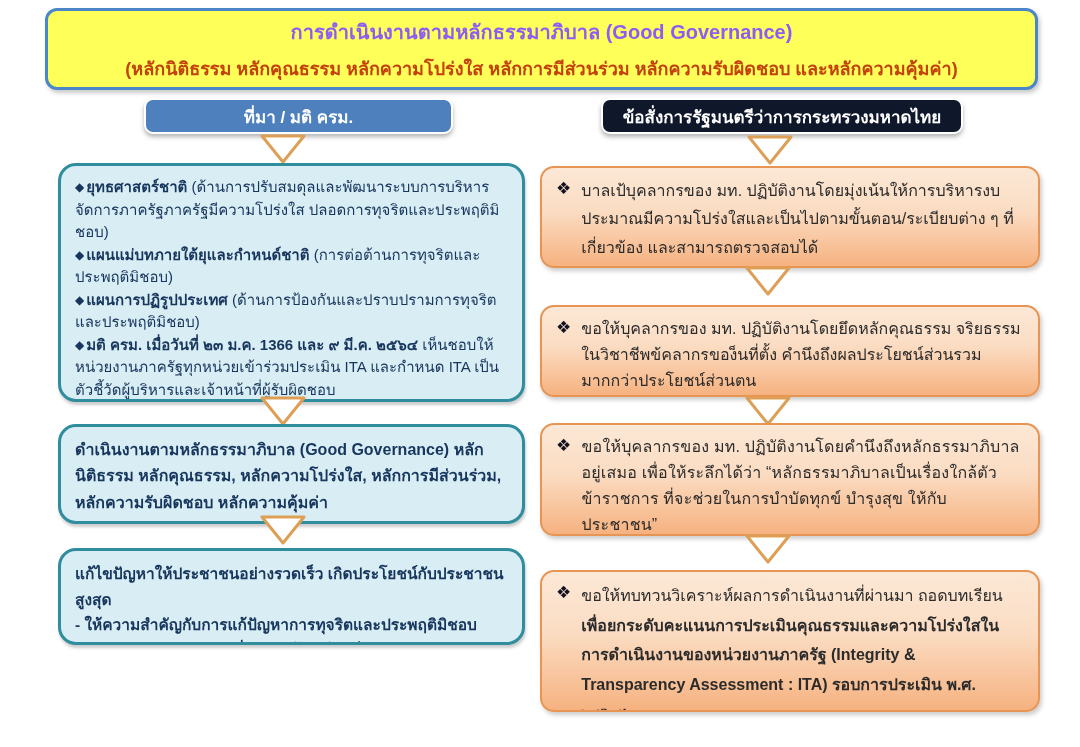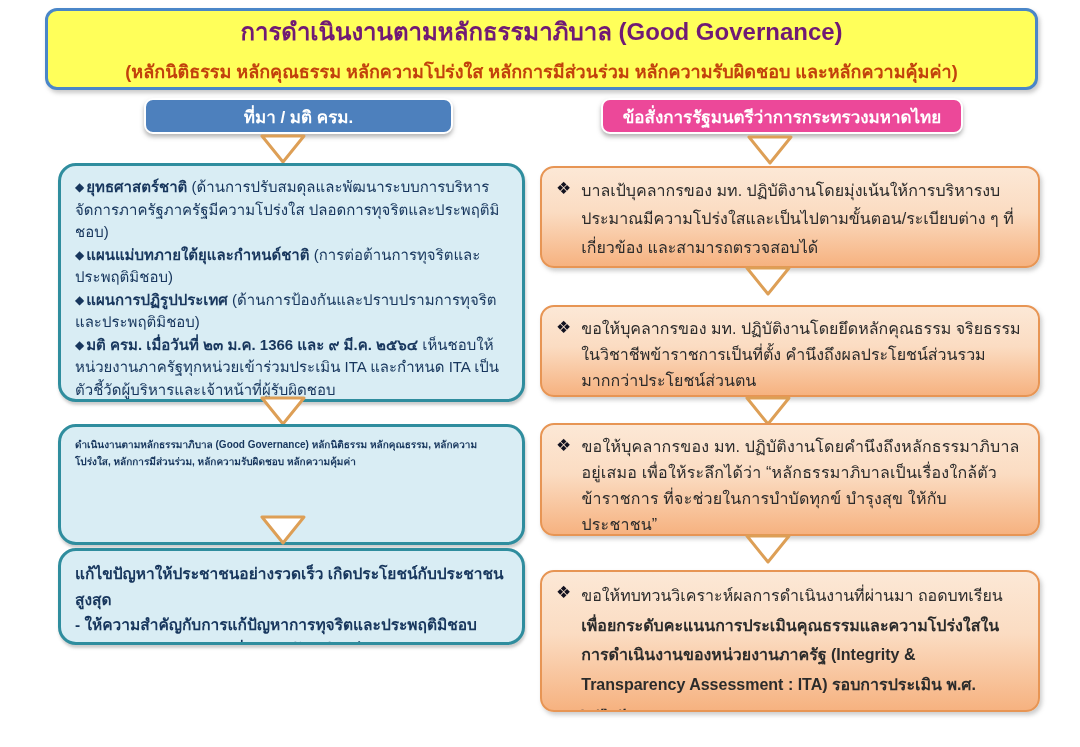--- a/index.html
+++ b/index.html
@@ -26,58 +26,58 @@
     border-radius: 12px;
     box-shadow: 2px 3px 4px rgba(120,120,120,0.40);
     display: flex;
     flex-direction: column;
     align-items: center;
     justify-content: center;
     gap: 6px;
     padding: 4px 14px;
     text-align: center;
   }
-  .title-line1 { font-size: 24px; font-weight: bold; color: #701a75; }
+  .title-line1 { font-size: 20px; font-weight: bold; color: #8b5cf6; }
   .title-line2 { font-size: 18px; font-weight: bold; color: #c2410c; }
 
   
   .col-header {
     position: absolute;
     height: 36px;
     border: 2px solid #ffffff;
     border-radius: 9px;
     box-shadow: 0 3px 4px rgba(110,110,110,0.50);
     display: flex;
     align-items: center;
     justify-content: center;
     color: #ffffff;
     font-weight: bold;
     font-size: 17px;
     margin-left: 16px;
   }
   .col-header.blue   { left: 128px; top: 98px;  width: 309px; background: #4d80bd; }
-  .col-header.orange { left: 585px; top: 98px;  width: 362px; background: #ec4899; align-items: center; }
+  .col-header.orange { left: 585px; top: 98px;  width: 362px; background: #0f172a; align-items: center; }
 
   
   .blue-box {
     position: absolute;
     left: 58px;
     width: 467px;
     background: #d9edf4;
     border: 3px solid #2f8d9e;
     border-radius: 18px;
     box-shadow: 1px 3px 3px rgba(110,110,110,0.35);
     padding: 10px 14px 24px 14px;
     color: #17365d;
     font-size: 15px;
     line-height: 1.5;
     overflow: hidden;
   }
   .blue-box-1 { top: 163px; height: 239px; }
-  .blue-box-2 { top: 424px; height: 121px;  font-weight: bold; font-size: 10px; line-height: 1.65; }
+  .blue-box-2 { top: 424px; height: 100px;  font-weight: bold; font-size: 16px; line-height: 1.65; }
   .blue-box-3 { top: 548px; height: 97px;  font-weight: bold; font-size: 15.5px; line-height: 1.65; }
   .blue-box .li { margin: 0; }
   .blue-box .diamond { font-size: 12px; margin-right: 2px; position: relative; top: -1px; }
   .blue-box b { font-weight: bold; }
 
   
   .orange-box {
     position: absolute;
     left: 540px;
     width: 500px;
@@ -173,21 +173,21 @@
     <span class="bullet">❖</span>
     <div class="obody">บาลเป้บุคลากรของ มท. ปฏิบัติงานโดยมุ่งเน้นให้การบริหารงบประมาณมีความโปร่งใสและเป็นไปตามขั้นตอน/ระเบียบต่าง ๆ ที่เกี่ยวข้อง และสามารถตรวจสอบได้</div>
   </div>
 
   <svg class="down-arrow arrow-right-1" viewBox="0 0 46 30">
       <polygon points="2,2 44,2 23,28" fill="#ffffff" stroke="#dd9f56" stroke-width="3" stroke-linejoin="round"></polygon>
     </svg>
 
   <div class="orange-box orange-box-2">
     <span class="bullet">❖</span>
-    <div class="obody">ขอให้บุคลากรของ มท. ปฏิบัติงานโดยยึดหลักคุณธรรม จริยธรรมในวิชาชีพข้าราชการเป็นที่ตั้ง คำนึงถึงผลประโยชน์ส่วนรวมมากกว่าประโยชน์ส่วนตน</div>
+    <div class="obody">ขอให้บุคลากรของ มท. ปฏิบัติงานโดยยึดหลักคุณธรรม จริยธรรมในวิชาชีพข้คลากรของ็นที่ตั้ง คำนึงถึงผลประโยชน์ส่วนรวมมากกว่าประโยชน์ส่วนตน</div>
   </div>
 
   <svg class="down-arrow arrow-right-2" viewBox="0 0 46 30">
       <polygon points="2,2 44,2 23,28" fill="#ffffff" stroke="#dd9f56" stroke-width="3" stroke-linejoin="round"></polygon>
     </svg>
 
   <div class="orange-box orange-box-3">
     <span class="bullet">❖</span>
     <div class="obody">ขอให้บุคลากรของ มท. ปฏิบัติงานโดยคำนึงถึงหลักธรรมาภิบาลอยู่เสมอ เพื่อให้ระลึกได้ว่า “หลักธรรมาภิบาลเป็นเรื่องใกล้ตัวข้าราชการ ที่จะช่วยในการบำบัดทุกข์ บำรุงสุข ให้กับประชาชน”</div>
   </div>

